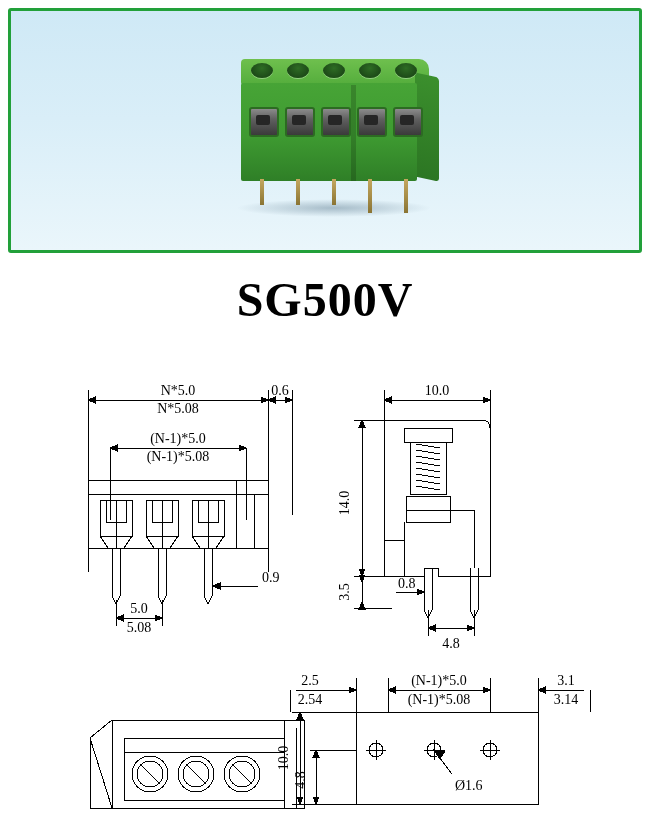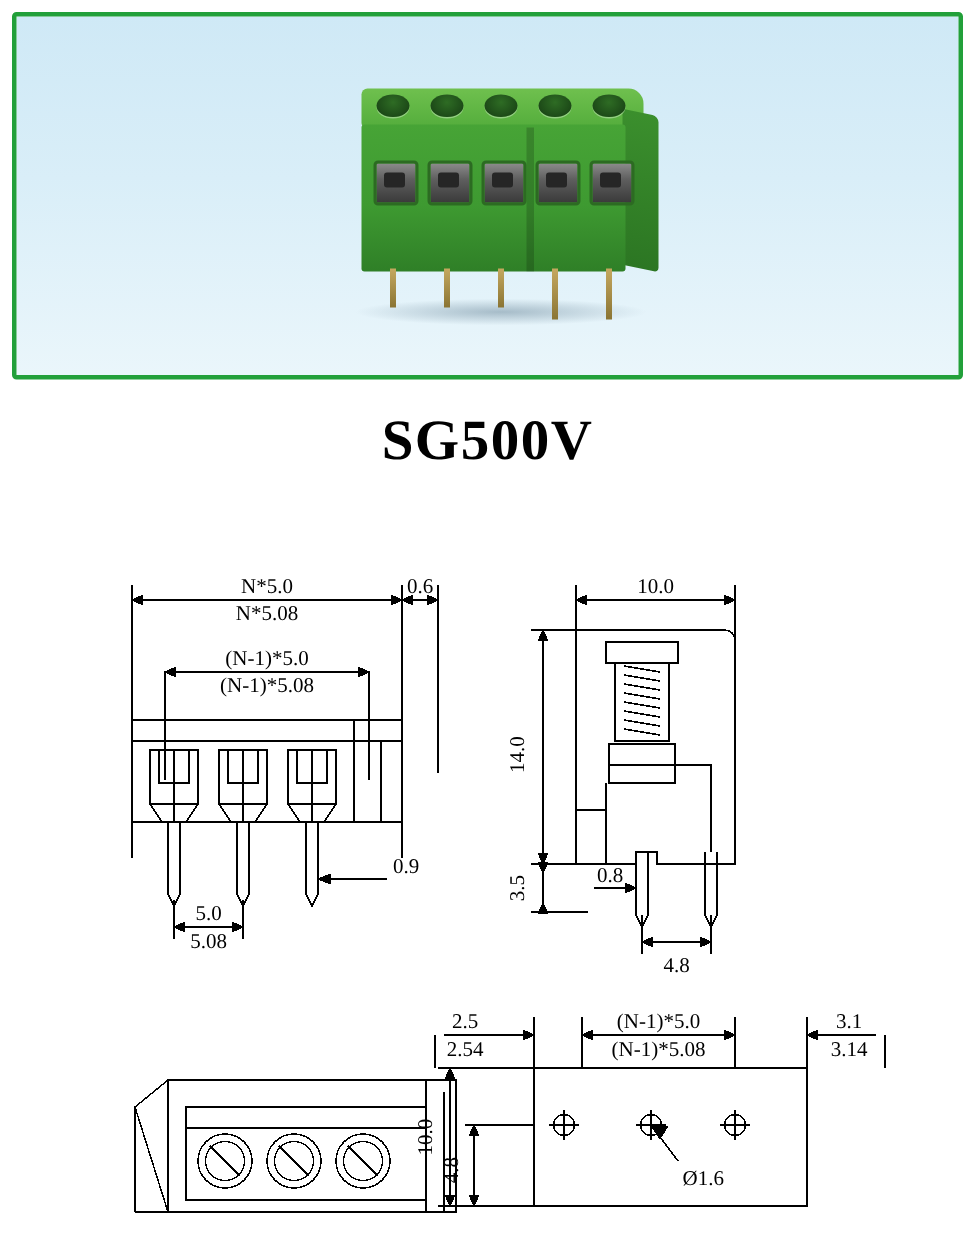--- a/index.html
+++ b/index.html
@@ -114,21 +114,21 @@
   }
 
   
   .model-title {
     position: absolute;
     left: 0;
     top: 272px;
     width: 650px;
     text-align: center;
     font-family: "Liberation Serif", serif;
-    font-size: 38px;
+    font-size: 48px;
     font-weight: bold;
     letter-spacing: 1px;
     color: #000;
   }
 
   
   .drawings {
     position: absolute;
     left: 0;
     top: 360px;

